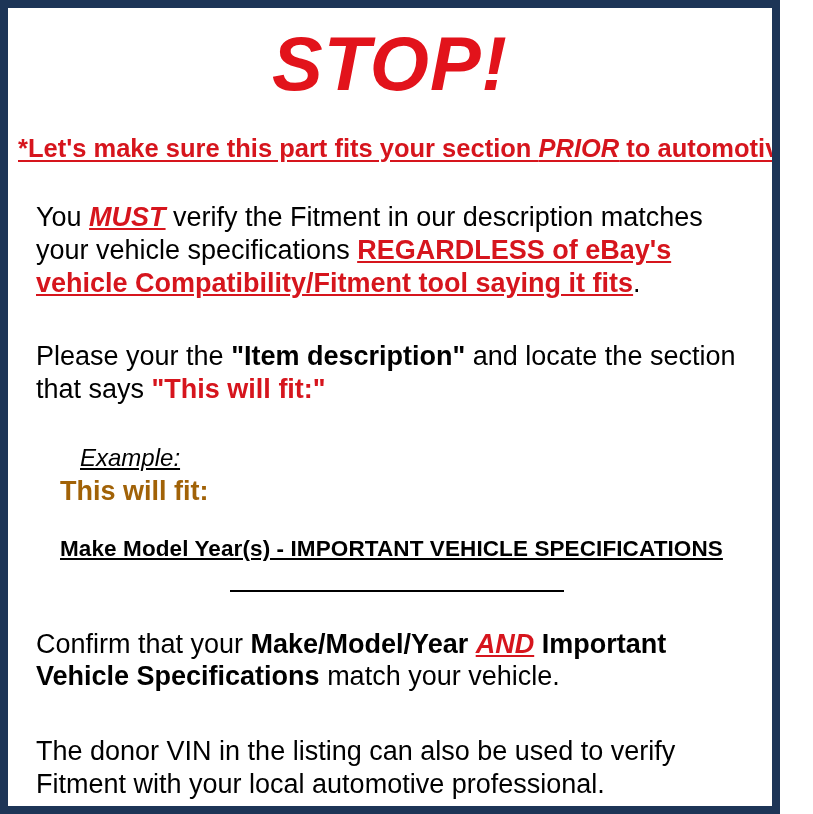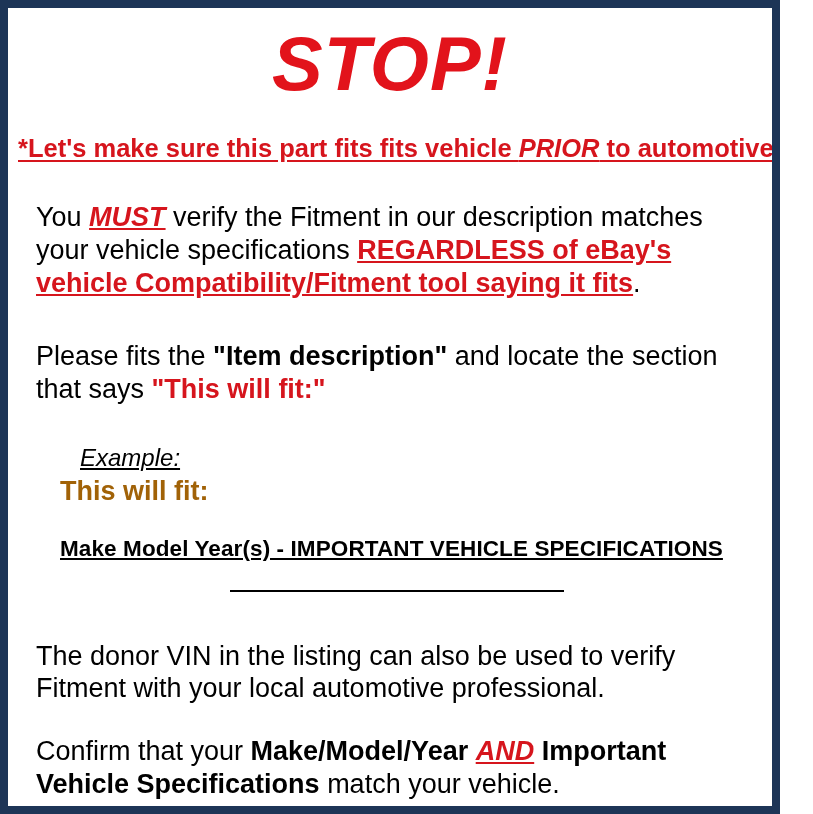--- a/index.html
+++ b/index.html
@@ -122,42 +122,42 @@
 </head>
 <body>
 
 <div id="page">
   <div class="inner">
 
     <div class="stop-line">STOP!</div>
 
     <div class="subtitle">
       <span class="u">
-        <span>*Let's make sure this part fits fits vehicle </span><span class="ital">PRIOR</span><span> to automotive*</span>
+        <span>*Let's make sure this part fits your section </span><span class="ital">PRIOR</span><span> to automotive*</span>
       </span>
     </div>
 
     <p class="para p-must">
       <span>You </span><span class="bred bi ul">MUST</span><span> verify the Fitment in our description matches your vehicle specifications </span><span class="bred ul">REGARDLESS of eBay's vehicle Compatibility/Fitment tool saying it fits</span><span>.</span>
     </p>
 
     <p class="para p-please">
-      <span>Please fits the </span><span class="b">"Item description"</span><span> and locate the section that says </span><span class="bred">"This will fit:"</span>
+      <span>Please your the </span><span class="b">"Item description"</span><span> and locate the section that says </span><span class="bred">"This will fit:"</span>
     </p>
 
     <div class="example-block">
       <div class="example-label">Example:</div>
       <div class="this-will-fit">This will fit:</div>
       <div class="make-model">Make Model Year(s) - IMPORTANT VEHICLE SPECIFICATIONS</div>
     </div>
 
     <div class="divider-wrap">
       <div class="divider"></div>
     </div>
 
-    <p class="para p-vin">The donor VIN in the listing can also be used to verify Fitment with your local automotive professional.</p>
-
     <p class="para p-confirm">
       <span>Confirm that your </span><span class="b">Make/Model/Year</span><span>&nbsp;</span><span class="bred bi ul">AND</span><span>&nbsp;</span><span class="b">Important Vehicle Specifications</span><span> match your vehicle.</span>
     </p>
+
+    <p class="para p-vin">The donor VIN in the listing can also be used to verify Fitment with your local automotive professional.</p>
 
   </div>
 </div>
 
 </body></html>

